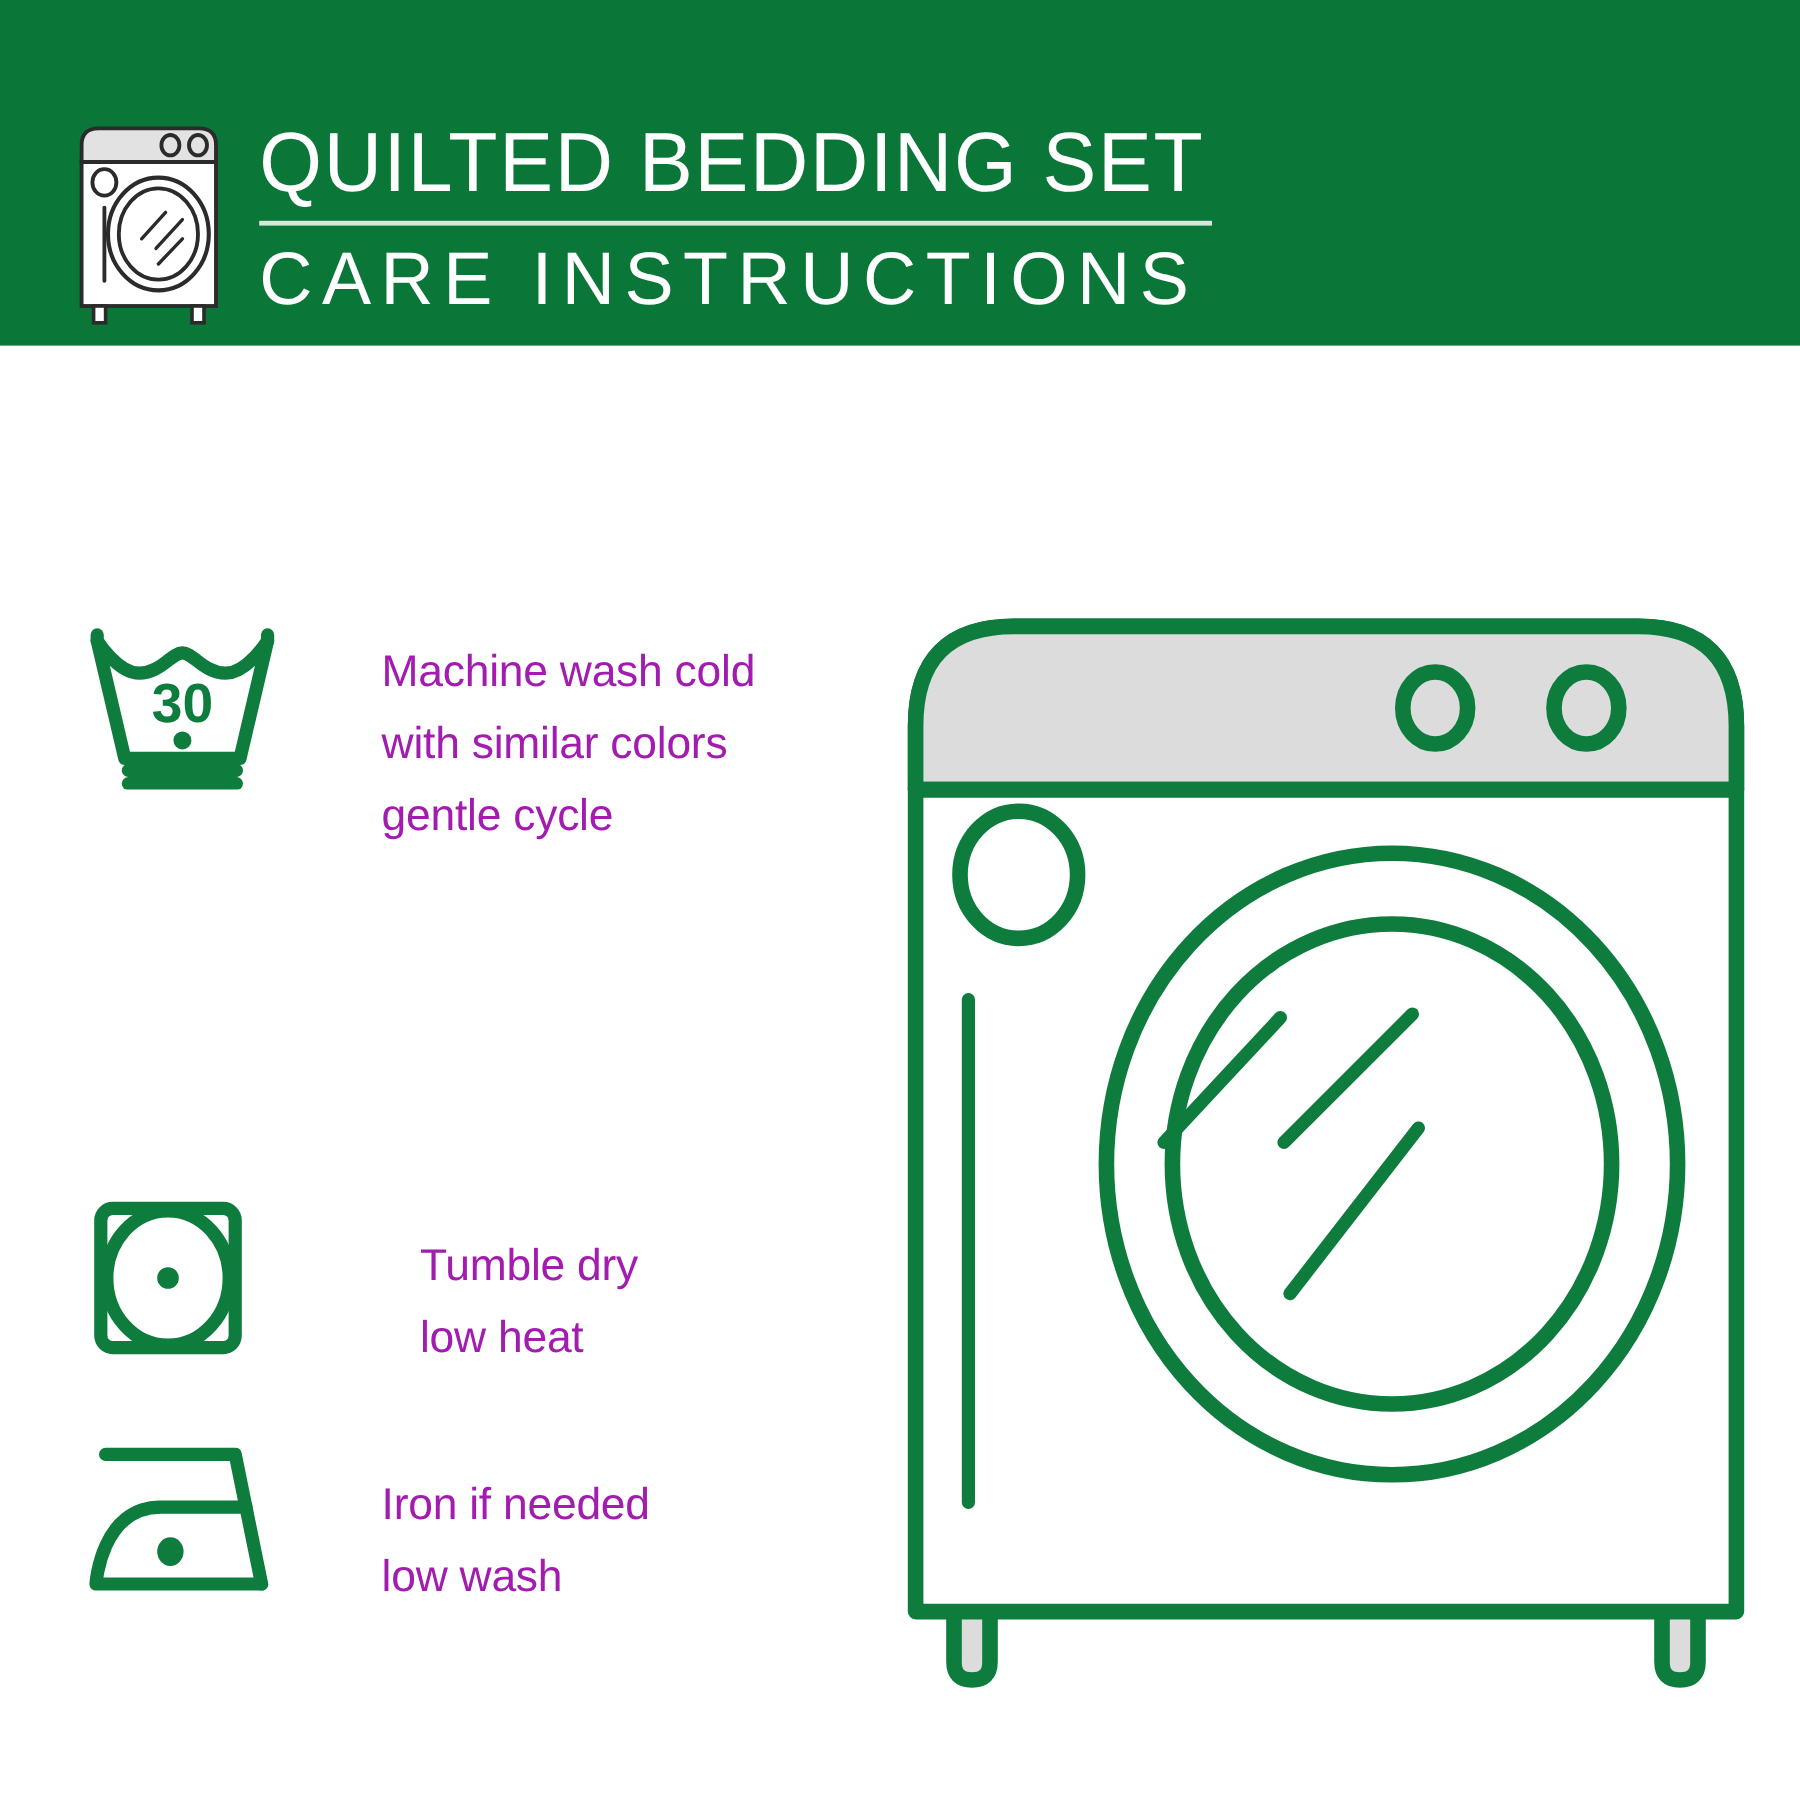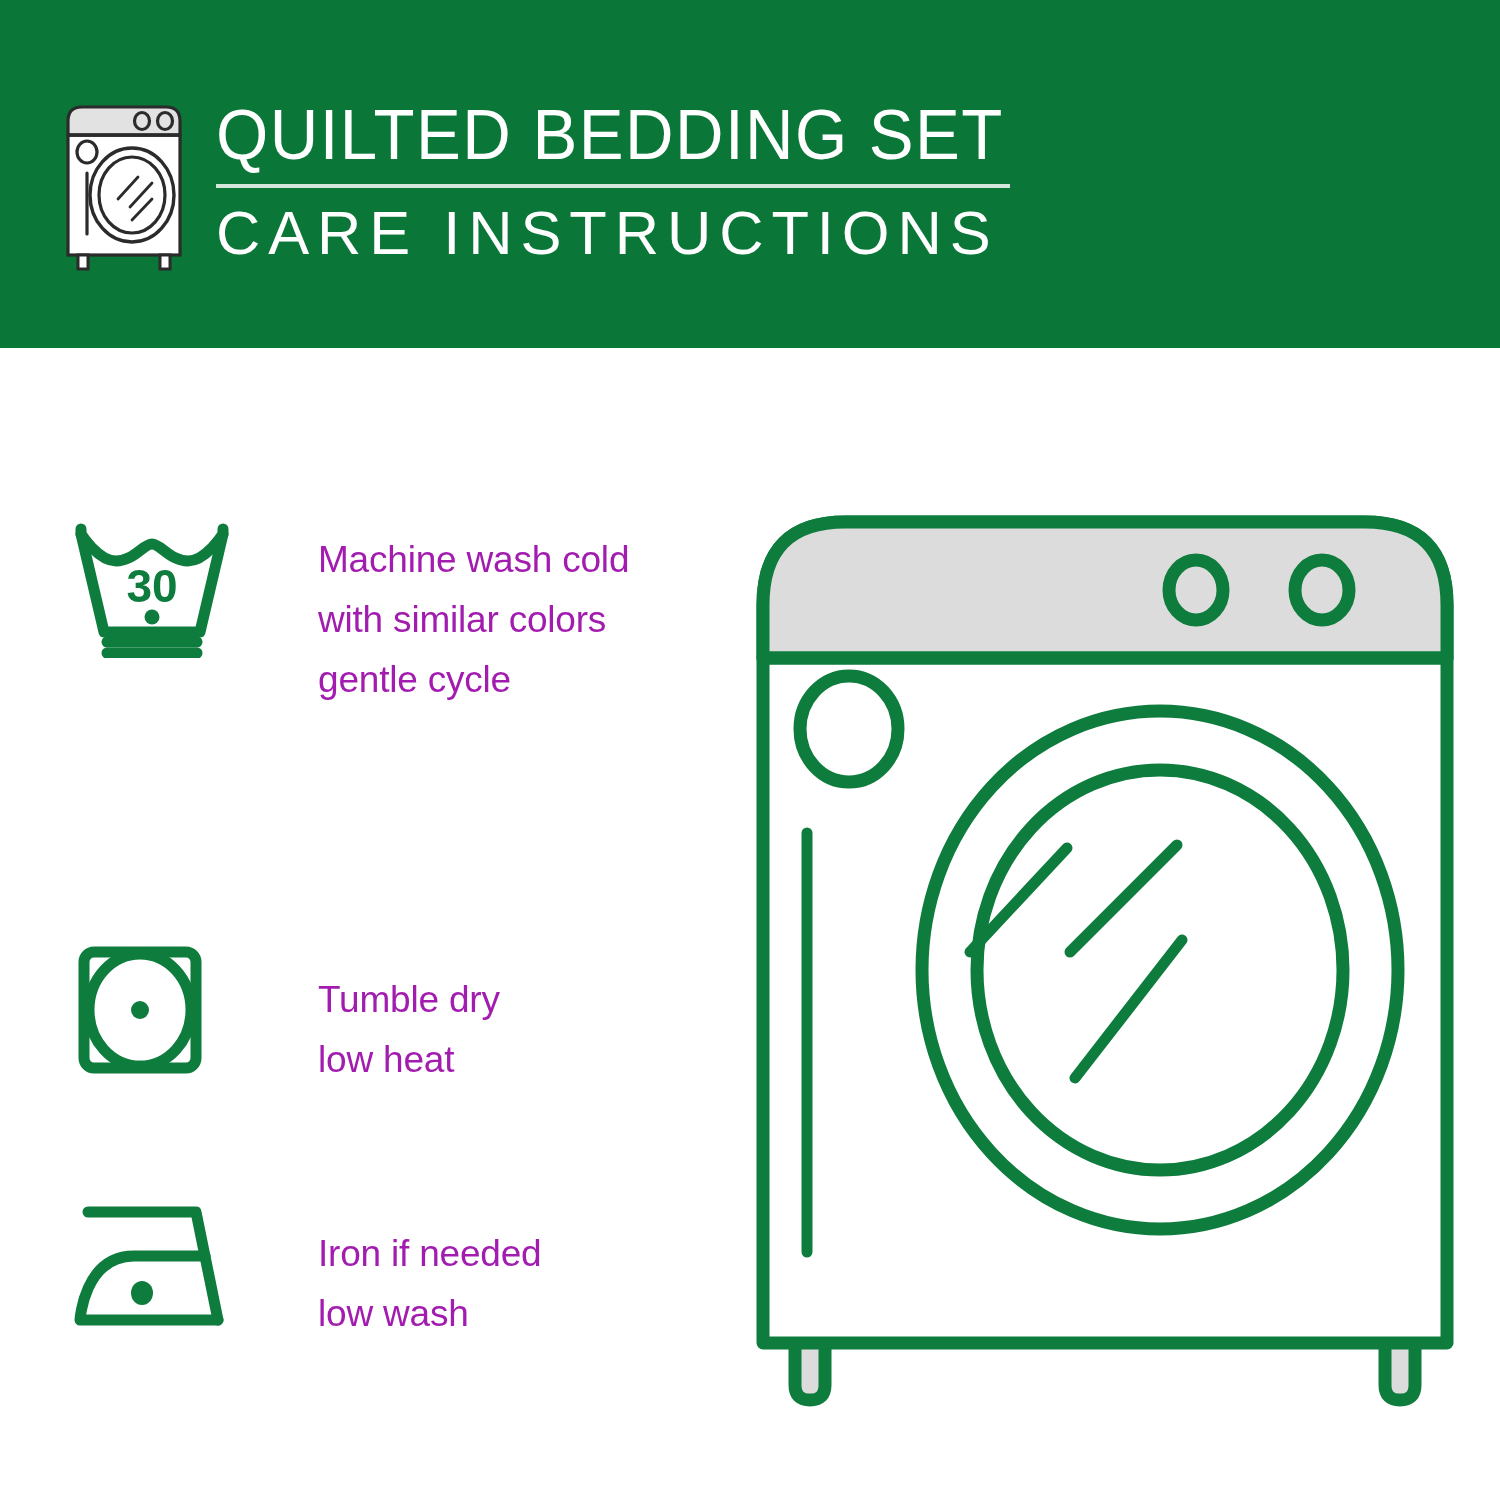--- a/index.html
+++ b/index.html
@@ -19,21 +19,21 @@
     height: 1500px;
     background: #ffffff;
   }
 
   
   .header {
     position: absolute;
     left: 0;
     top: 0;
     width: 1500px;
-    height: 348px;
+    height: 288px;
     background: #0a7738;
     box-sizing: border-box;
   }
   .header-icon {
     position: absolute;
     left: 62px;
     top: 103px;
     width: 145px;
     height: 168px;
   }
@@ -83,21 +83,21 @@
   }
   .care-row {
     position: absolute;
     left: 72px;
     display: flex;
     align-items: flex-start;
     width: 640px;
   }
   .care-row.r0 { top: 172px; }
   .care-row.r1 { top: 392px; }
-  .care-row.r2 { top: 592px; }
+  .care-row.r2 { top: 647px; gap: 32px; }
   .care-row.r3 { top: 850px; }
 
   .care-symbol {
     width: 160px;
     flex: 0 0 160px;
     display: flex;
     align-items: center;
     justify-content: flex-start;
   }
   .care-symbol svg { display: block; }

